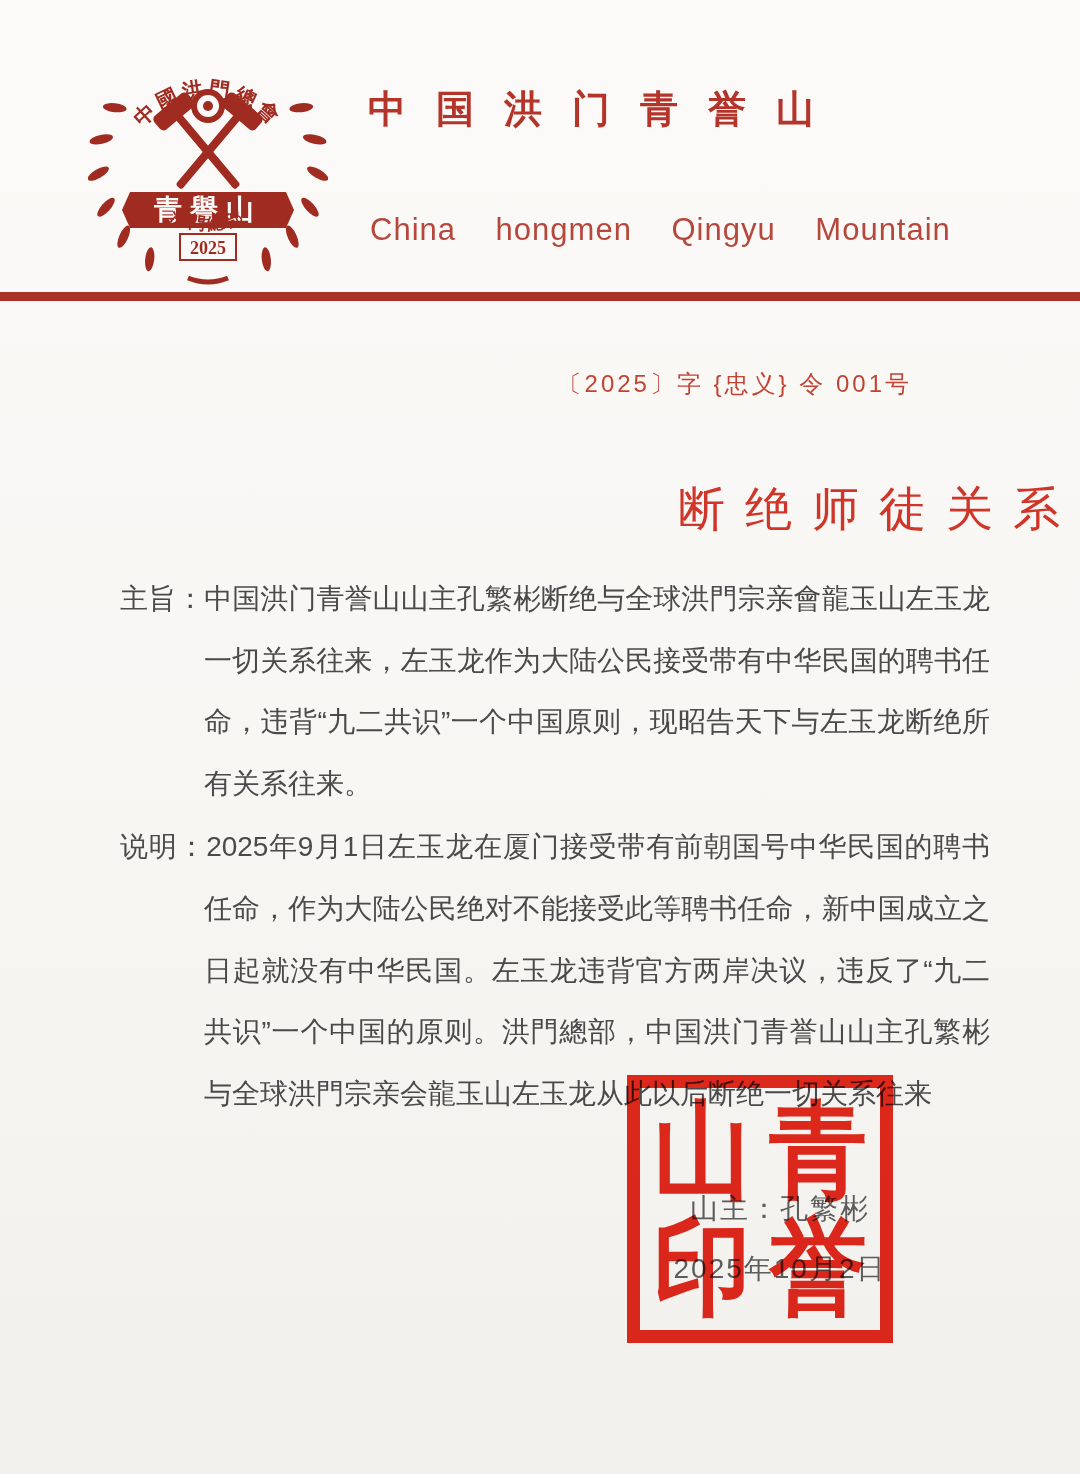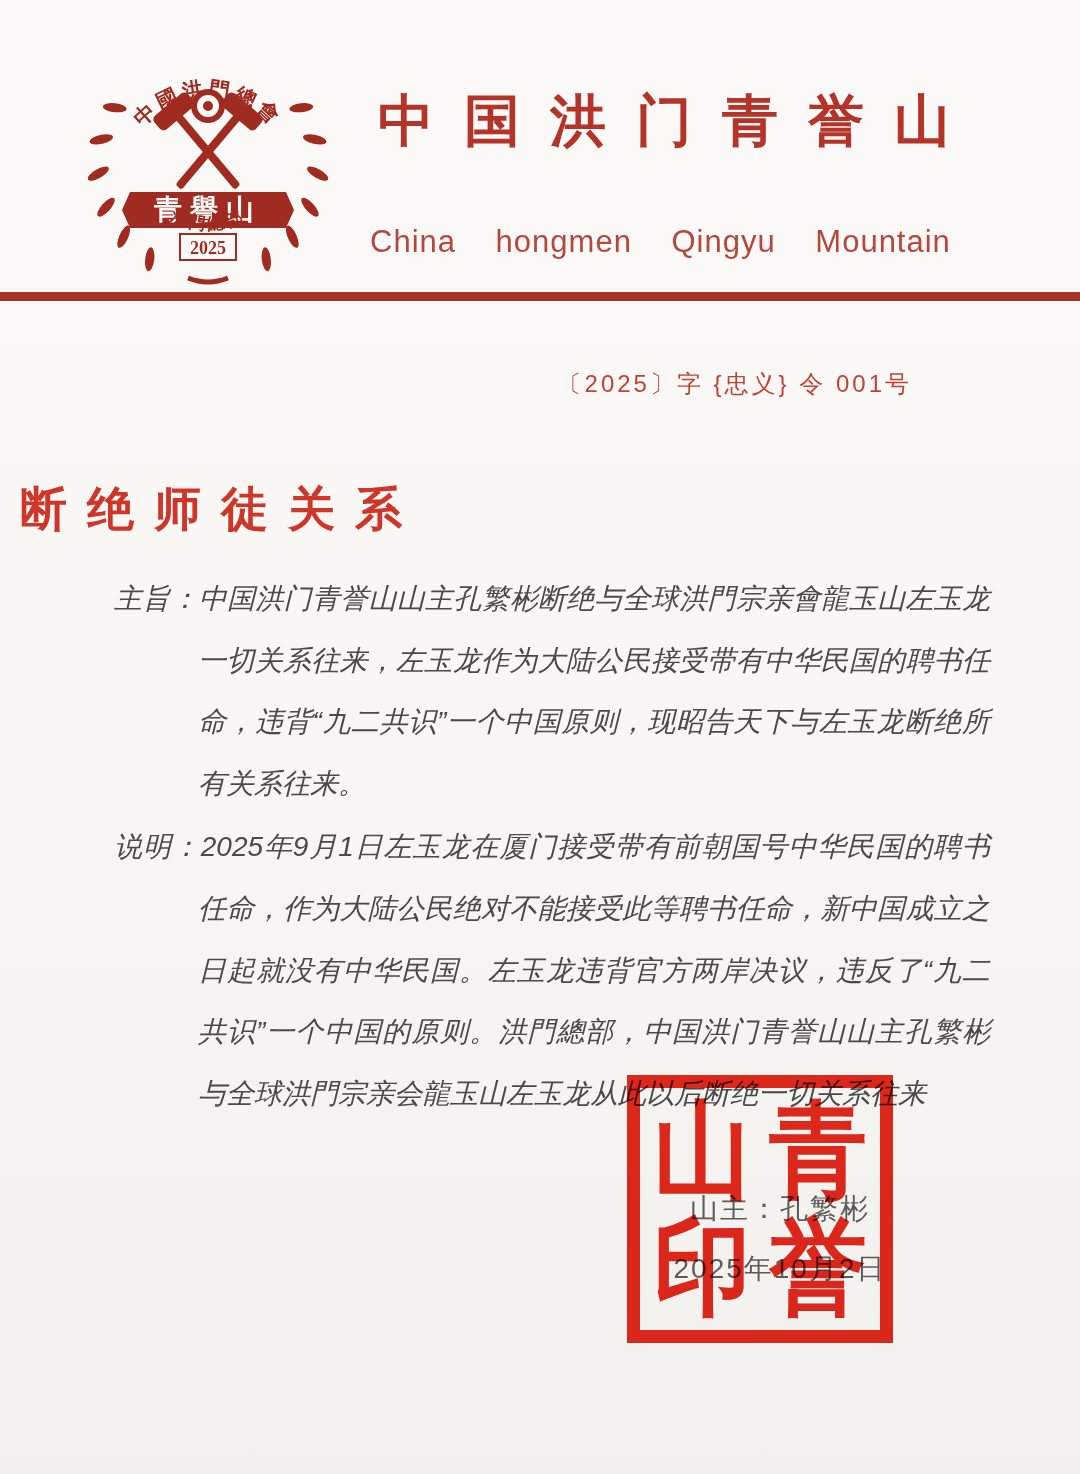--- a/index.html
+++ b/index.html
@@ -12,52 +12,52 @@
   .page {
     position:absolute; inset:0;
     background:linear-gradient(180deg,#fbfaf8 0%, #f7f6f3 55%, #f1f0ed 100%);
   }
 
   
   .emblem { position:absolute; left:88px; top:40px; width:240px; height:250px; }
   .title-cn {
     position:absolute; left:368px; top:84px;
     font-family:"Liberation Serif", serif;
-    font-size:56px; font-weight:600;
-    color:#b5342a; letter-spacing:30px; white-space:nowrap;margin-left:10px;
+    font-size:38px; font-weight:600;
+    color:#b5342a; letter-spacing:30px; white-space:nowrap;
   }
   .title-en {
-    position:absolute; left:370px; top:224px;
+    position:absolute; left:370px; top:212px;
     font-size:31px; color:#b5473c; word-spacing:30px; letter-spacing:1px;
     white-space:nowrap;
   }
   .red-rule {
     position:absolute; left:0; right:0; top:292px; height:9px;
     background:#a93327;
   }
 
   
   .ref-number {
     position:absolute; top:368px; right:168px;
     font-size:24px; color:#c24335; letter-spacing:3px; white-space:nowrap;
   }
   .doc-title {
     position:absolute; left:0; right:0; top:478px;
-    text-align:left;
-    font-size:47px; font-weight:700; color:#cf3629; letter-spacing:20px;
+    text-align:right;
+    font-size:47px; font-weight:400; color:#cf3629; letter-spacing:20px;
     text-indent:20px;
   }
 
   
   .body-text {
     position:absolute; left:110px; right:90px; top:568px;
     font-size:28px; color:#4a4a4a; line-height:2.2;
     text-align:justify;
   }
-  .para { padding-left:84px; text-indent:-84px; margin:0 0 2px 4px;font-style:italic; }
+  .para { padding-left:84px; text-indent:-84px; margin:0 0 2px 10px; }
   .para .label { color:#4a4a4a; }
 
   
   .sig-name, .sig-date {
     position:absolute; left:630px; width:300px; text-align:center;
     font-size:28px; color:#5c5c5c; letter-spacing:2px; white-space:nowrap;
   }
   .sig-name { top:1183px;margin-top:7px; }
   .sig-date { top:1250px; }
 

